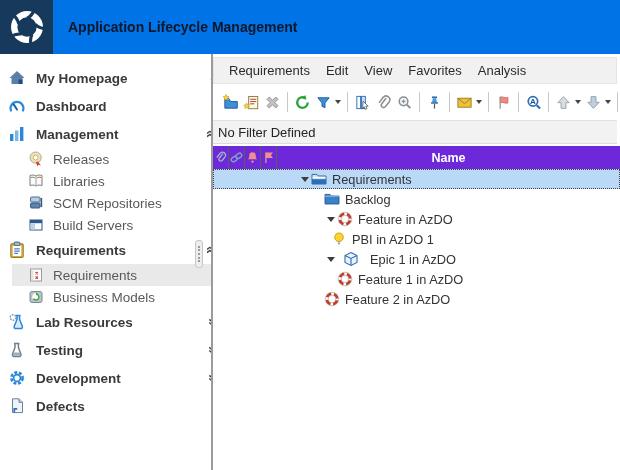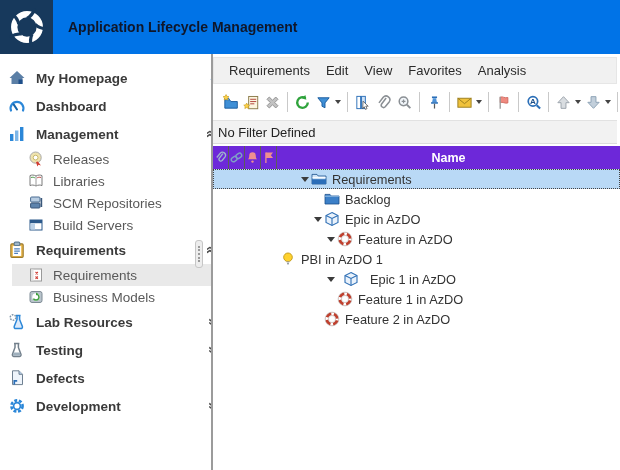--- a/index.html
+++ b/index.html
@@ -190,36 +190,36 @@
           <path d="M6 2.4 h5.4 M7 2.4 V6.4 L4.4 13.4 A1.6 1.6 0 0 0 6 15.4 h5.4 A1.6 1.6 0 0 0 13 13.4 L10.4 6.4 V2.4" fill="#fff" stroke="#73808c" stroke-width="1.5"></path>
           <path d="M5.7 11.6 h6 L12.4 13.6 A1.1 1.1 0 0 1 11.3 14.8 H6.1 A1.1 1.1 0 0 1 5 13.6 Z" fill="#9fb0bd"></path>
         </svg>
       </span>
       <span>Testing</span>
       <span class="chev down">«</span>
     </div>
     <div class="side-row group">
       <span class="s-icon">
         <svg viewBox="0 0 18 18">
+          <circle cx="9" cy="9" r="5.6" fill="none" stroke="#2b87d8" stroke-width="2.6" stroke-dasharray="2.9 1.7"></circle>
+          <circle cx="9" cy="9" r="3.4" fill="none" stroke="#2b87d8" stroke-width="1.7"></circle>
+        </svg>
+      </span>
+      <span>Development</span>
+      <span class="chev down">«</span>
+    </div>
+    <div class="side-row group">
+      <span class="s-icon">
+        <svg viewBox="0 0 18 18">
           <path d="M4.5 1.8 H11 L14.5 5.3 V15.6 H4.5 Z" fill="#eef4fb" stroke="#6f8091"></path>
           <path d="M11 1.8 V5.3 H14.5" fill="#b8cfe8" stroke="#6f8091"></path>
           <path d="M6.3 15.6 V11.8 H9.2" fill="none" stroke="#2b6fb8" stroke-width="1.7"></path>
         </svg>
       </span>
       <span>Defects</span>
-    </div>
-    <div class="side-row group">
-      <span class="s-icon">
-        <svg viewBox="0 0 18 18">
-          <circle cx="9" cy="9" r="5.6" fill="none" stroke="#2b87d8" stroke-width="2.6" stroke-dasharray="2.9 1.7"></circle>
-          <circle cx="9" cy="9" r="3.4" fill="none" stroke="#2b87d8" stroke-width="1.7"></circle>
-        </svg>
-      </span>
-      <span>Development</span>
-      <span class="chev down">«</span>
     </div>
   </div>
 <div class="splitter"></div>
 <div class="split-handle">
     <i></i>
   </div>
 
 <div class="main">
   <div class="menubar" id="menubar">
       <span class="menu-item">Requirements</span>
@@ -411,47 +411,35 @@
       </div>
       <div class="trow" style="padding-left: 111px;">
         <span class="node-icon">
           <svg viewBox="0 0 16 16">
             <path d="M1 13 V3.4 h5 l1.2 1.6 H15 V13 Z" fill="#3c80c8" stroke="#1b4f8a" stroke-width=".8"></path>
             <path d="M1 5.2 H15" stroke="#9cc3e8" stroke-width="1"></path>
           </svg>
         </span>
         <span>Backlog</span>
       </div>
-      <div class="trow" style="padding-left: 101px;">
-        <span class="expander">
-          <span class="tri"></span>
-        </span>
-        <span class="node-icon">
-          <svg viewBox="0 0 16 16">
-            <path d="M8 1.5 L14 4.5 V11.5 L8 14.5 L2 11.5 V4.5 Z" fill="#eaf2fb" stroke="#2f6fb5" stroke-width="1.1"></path>
-            <path d="M2 4.5 L8 7.5 L14 4.5 M8 7.5 V14.5" stroke="#2f6fb5" stroke-width="1.1" fill="none"></path>
-          </svg>
-        </span>
-        <span>Epic in AzDO</span>
-      </div>
       <div class="trow" style="padding-left: 114px;">
         <span class="expander">
           <span class="tri"></span>
         </span>
         <span class="node-icon">
           <svg viewBox="0 0 16 16">
             <circle cx="8" cy="8" r="5.2" fill="#fff" stroke="#c0402e" stroke-width="3.1"></circle>
             <circle cx="8" cy="8" r="5.2" fill="none" stroke="#fff" stroke-width="3.1" stroke-dasharray="2.7 5.47" stroke-dashoffset="1.35"></circle>
             <circle cx="8" cy="8" r="6.9" fill="none" stroke="#aaa" stroke-width=".5"></circle>
             <circle cx="8" cy="8" r="3.5" fill="none" stroke="#bbb" stroke-width=".5"></circle>
           </svg>
         </span>
         <span>Feature in AzDO</span>
       </div>
-      <div class="trow" style="padding-left: 67px;">
+      <div class="trow" style="padding-left: 118px;">
         <span class="node-icon">
           <svg viewBox="0 0 16 16">
             <circle cx="8" cy="6.3" r="4.3" fill="#ffd22e" stroke="#c8a020"></circle>
             <path d="M6.6 10.4 h2.8 v1 H6.6 Z" fill="#9aa0a6"></path>
             <rect x="7" y="11.8" width="2" height="1.6" fill="#9aa0a6"></rect>
           </svg>
         </span>
         <span>PBI in AzDO 1</span>
       </div>
       <div class="trow" style="padding-left: 114px; gap: 6px;">

